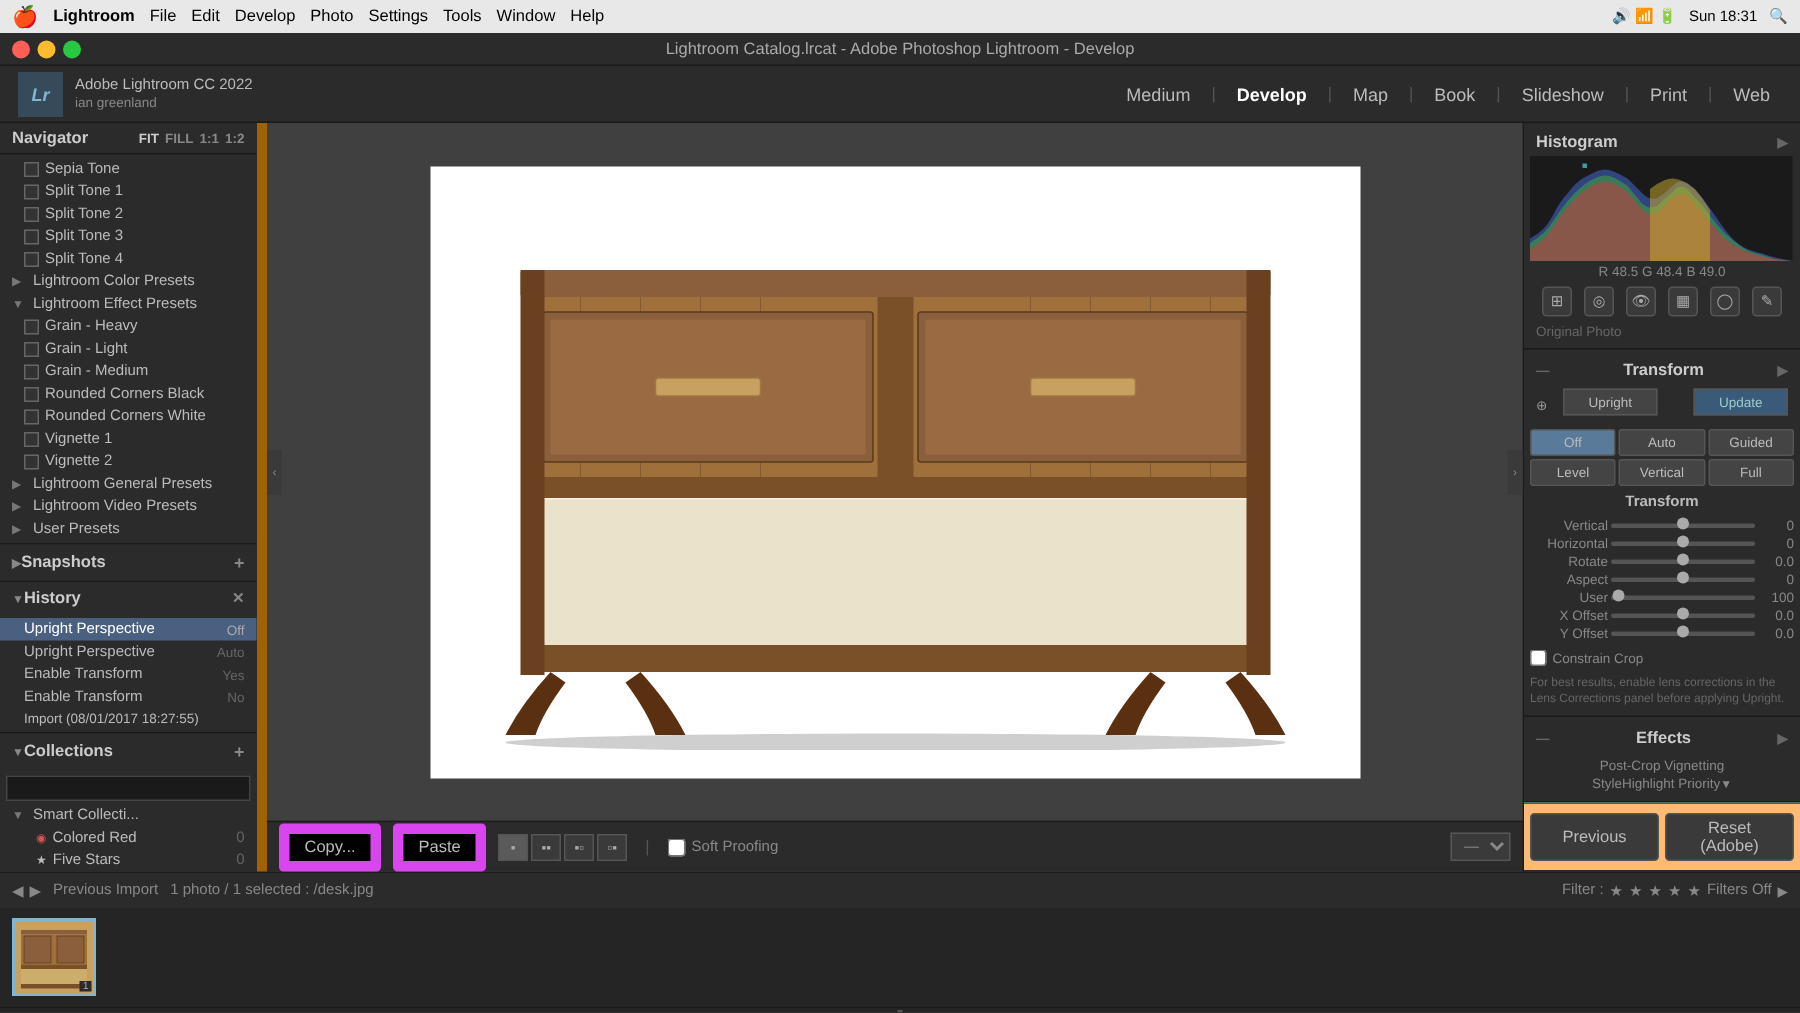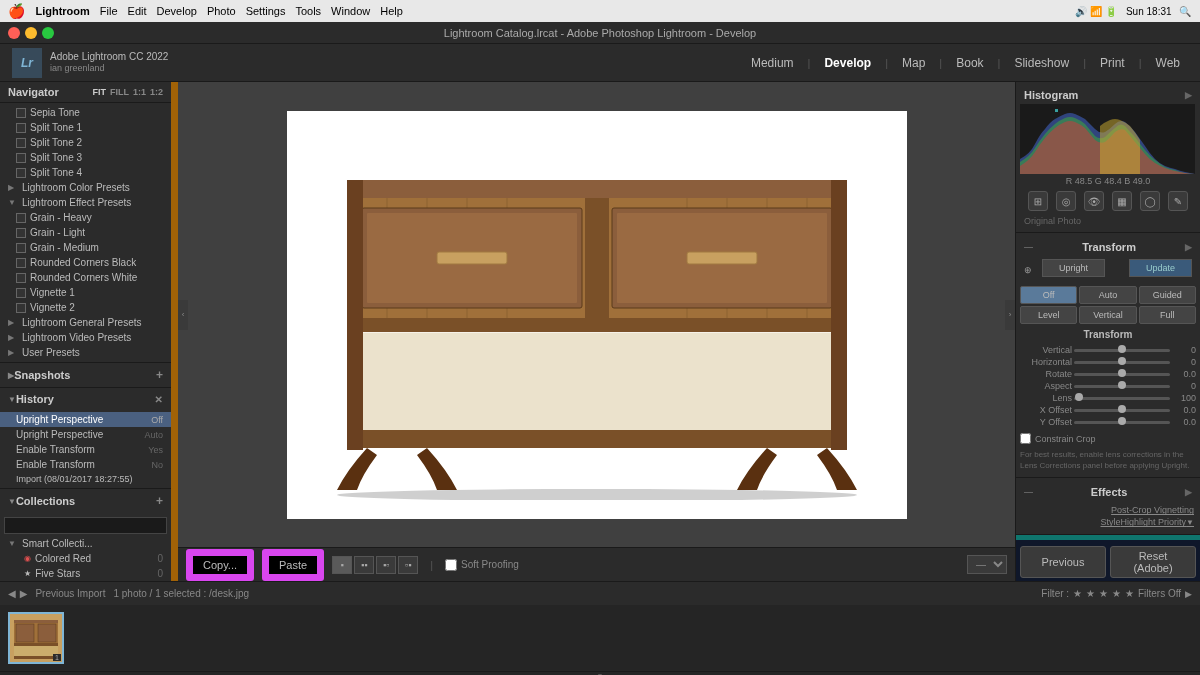--- a/index.html
+++ b/index.html
@@ -349,23 +349,22 @@
       cursor: pointer;
     }
     .effects-content {
       font-size: 9px;
       color: #888;
       padding: 2px;
     }
     .effects-row {
       display: flex;
       align-items: center;
-      justify-content: flex-end;
+      justify-content: center;
       padding: 1px 0;
-      text-decoration: underline;
     }
 
     
     .bottom-toolbar {
       height: 34px;
       background: #2b2b2b;
       border-top: 1px solid #1a1a1a;
       display: flex;
       align-items: center;
       padding: 0 8px;
@@ -823,21 +822,21 @@
           <span class="slider-value">0.0</span>
         </div>
         <div class="slider-row">
           <span class="slider-label">Aspect</span>
           <div class="slider-track">
               <div class="slider-thumb"></div>
             </div>
           <span class="slider-value">0</span>
         </div>
         <div class="slider-row">
-          <span class="slider-label">Lens</span>
+          <span class="slider-label">User</span>
           <div class="slider-track">
               <div class="slider-thumb" style="left:5%;"></div>
             </div>
           <span class="slider-value">100</span>
         </div>
         <div class="slider-row">
           <span class="slider-label">X Offset</span>
           <div class="slider-track">
               <div class="slider-thumb"></div>
             </div>
@@ -869,21 +868,21 @@
           <span>Post-Crop Vignetting</span>
         </div>
         <div class="effects-row">
           <span>Style</span>
           <span>Highlight Priority</span>
           <span style="font-size:8px;">▼</span>
         </div>
       </div>
     </div>
 
-    <div style="display:flex; gap:4px; padding:6px 4px; background:#0f172a; border-top:5px solid #0f766e;">
+    <div style="display:flex; gap:4px; padding:6px 4px; background:#fdba74; border-top:1px solid #0f766e;">
       <button class="prev-next-btn" style="flex:1;">Previous</button>
       <button class="prev-next-btn" style="flex:1;">Reset (Adobe)</button>
     </div>
 
   </div>
 </div>
 
 <div style="height:24px; background:#2b2b2b; border-top:1px solid #1a1a1a; display:flex; align-items:center; padding:0 8px; gap:8px; font-size:10px; color:#888;">
   <div class="filmstrip-nav">
     <span style="cursor:pointer;">◀</span>

